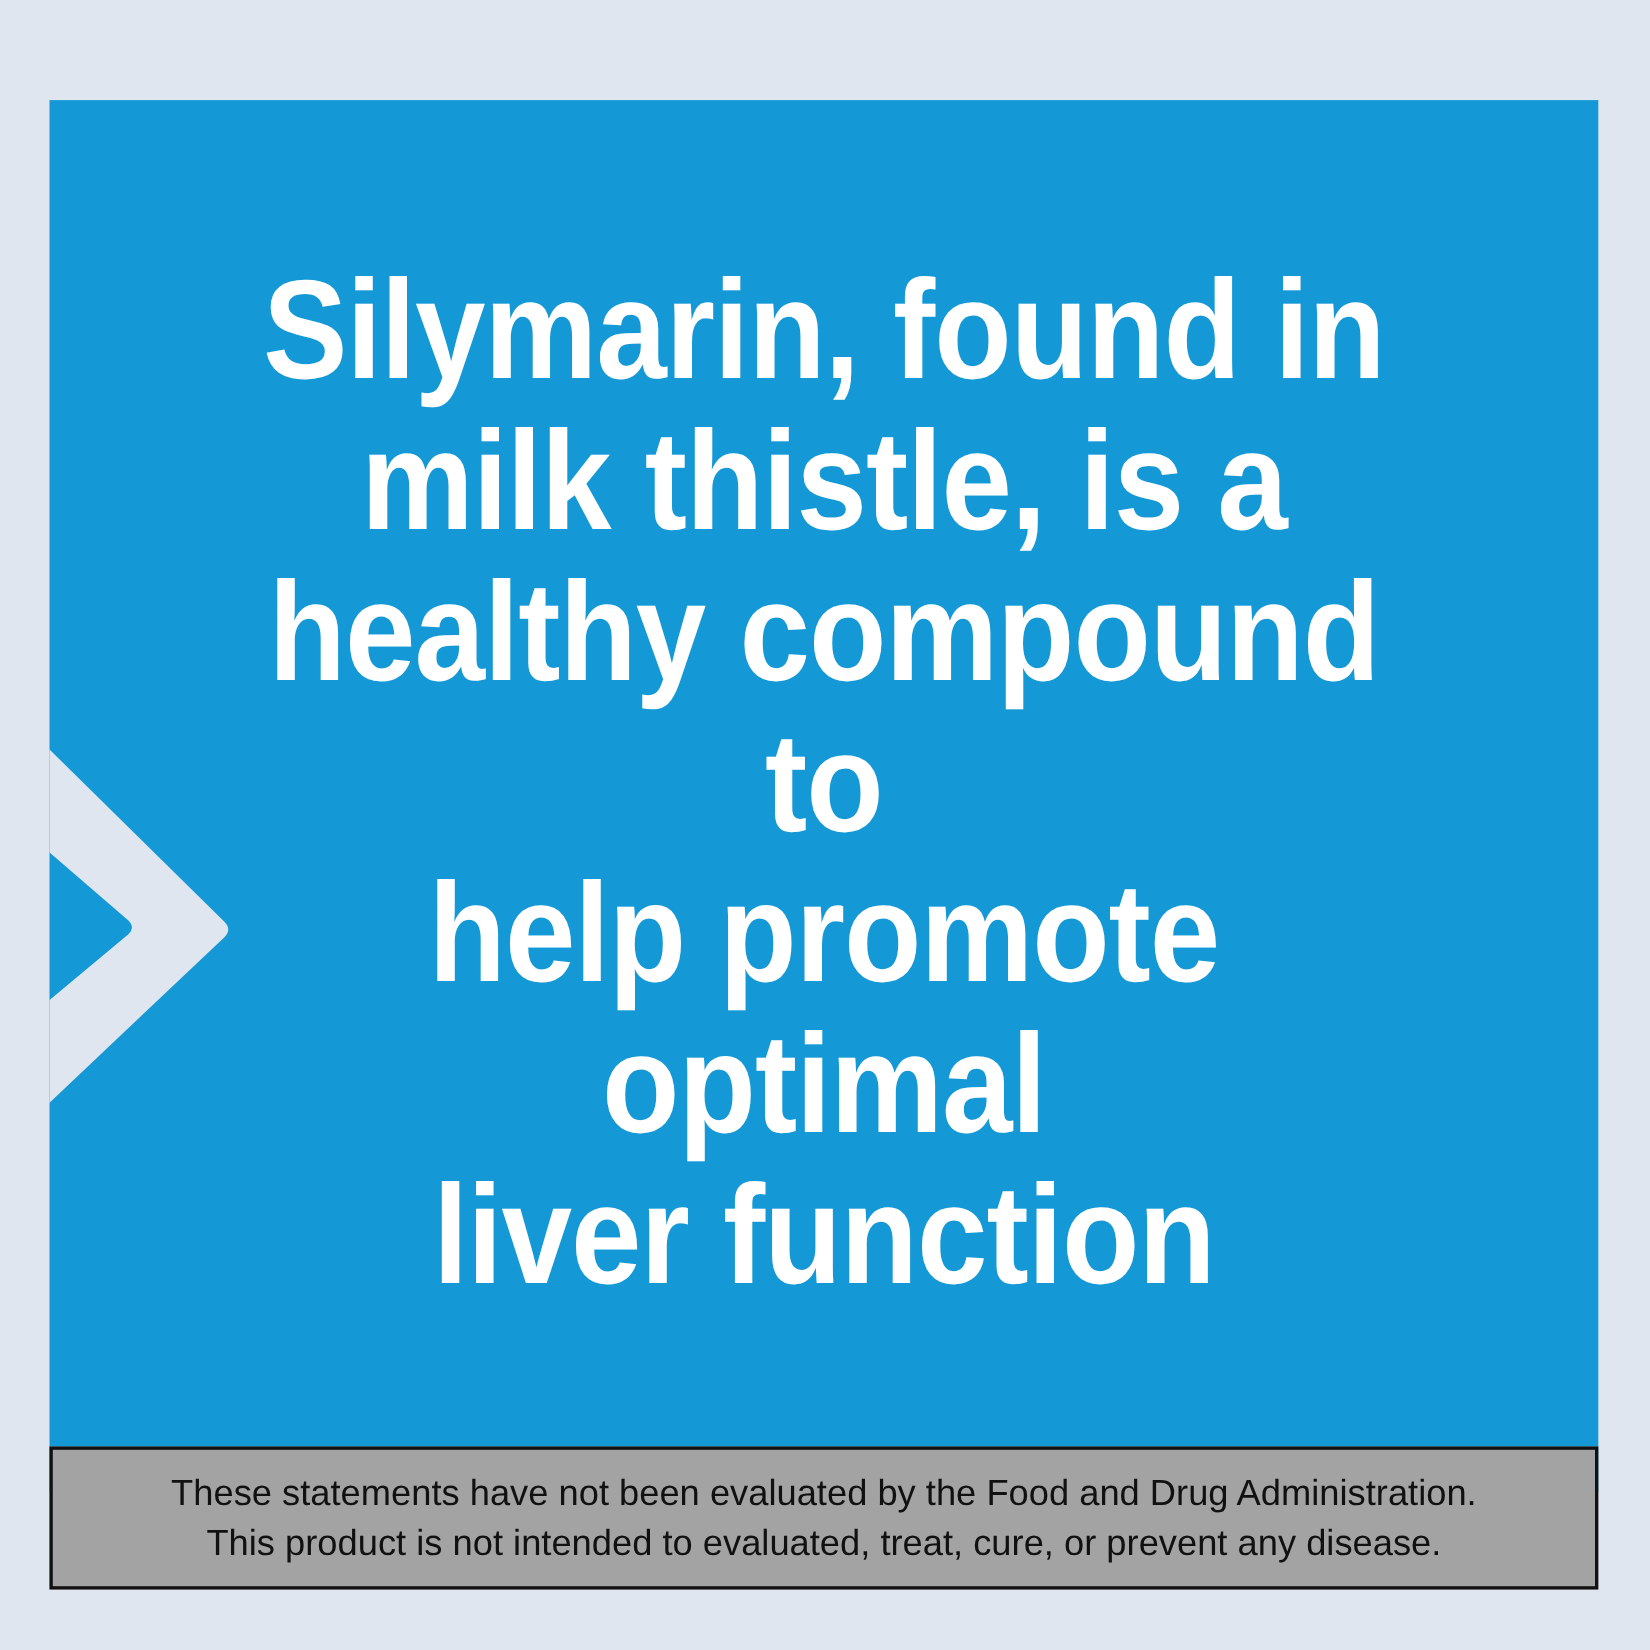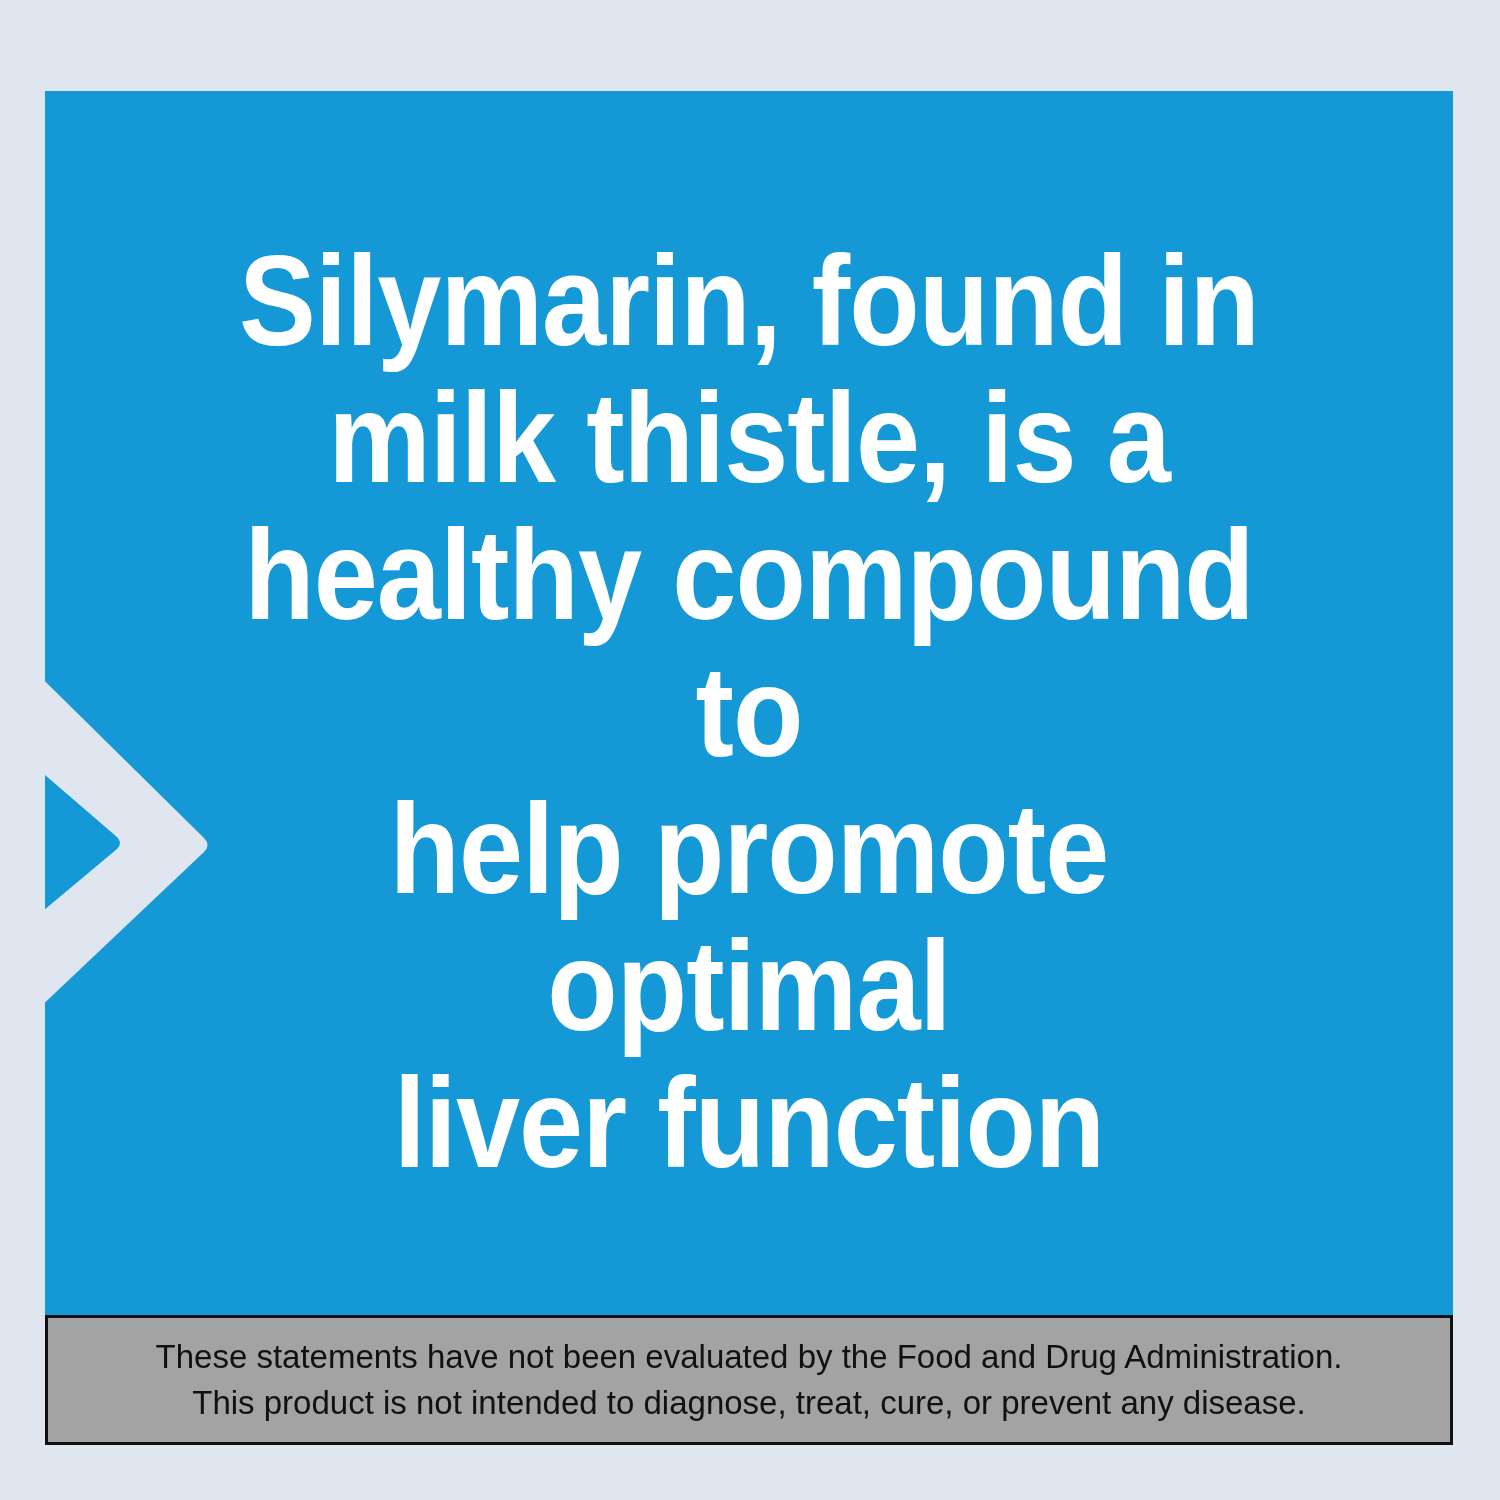--- a/index.html
+++ b/index.html
@@ -126,16 +126,16 @@
 milk thistle, is a
 healthy compound to
 help promote optimal
 liver function</h1>
     </div>
 
   </div>
 
   <div id="disclaimer-box">
     <div class="disclaimer-line">These statements have not been evaluated by the Food and Drug Administration.</div>
-    <div class="disclaimer-line">This product is not intended to diagnose, treat, cure, or prevent any disease.</div>
+    <div class="disclaimer-line">This product is not intended to evaluated, treat, cure, or prevent any disease.</div>
   </div>
 
 </div>
 
 </body></html>

